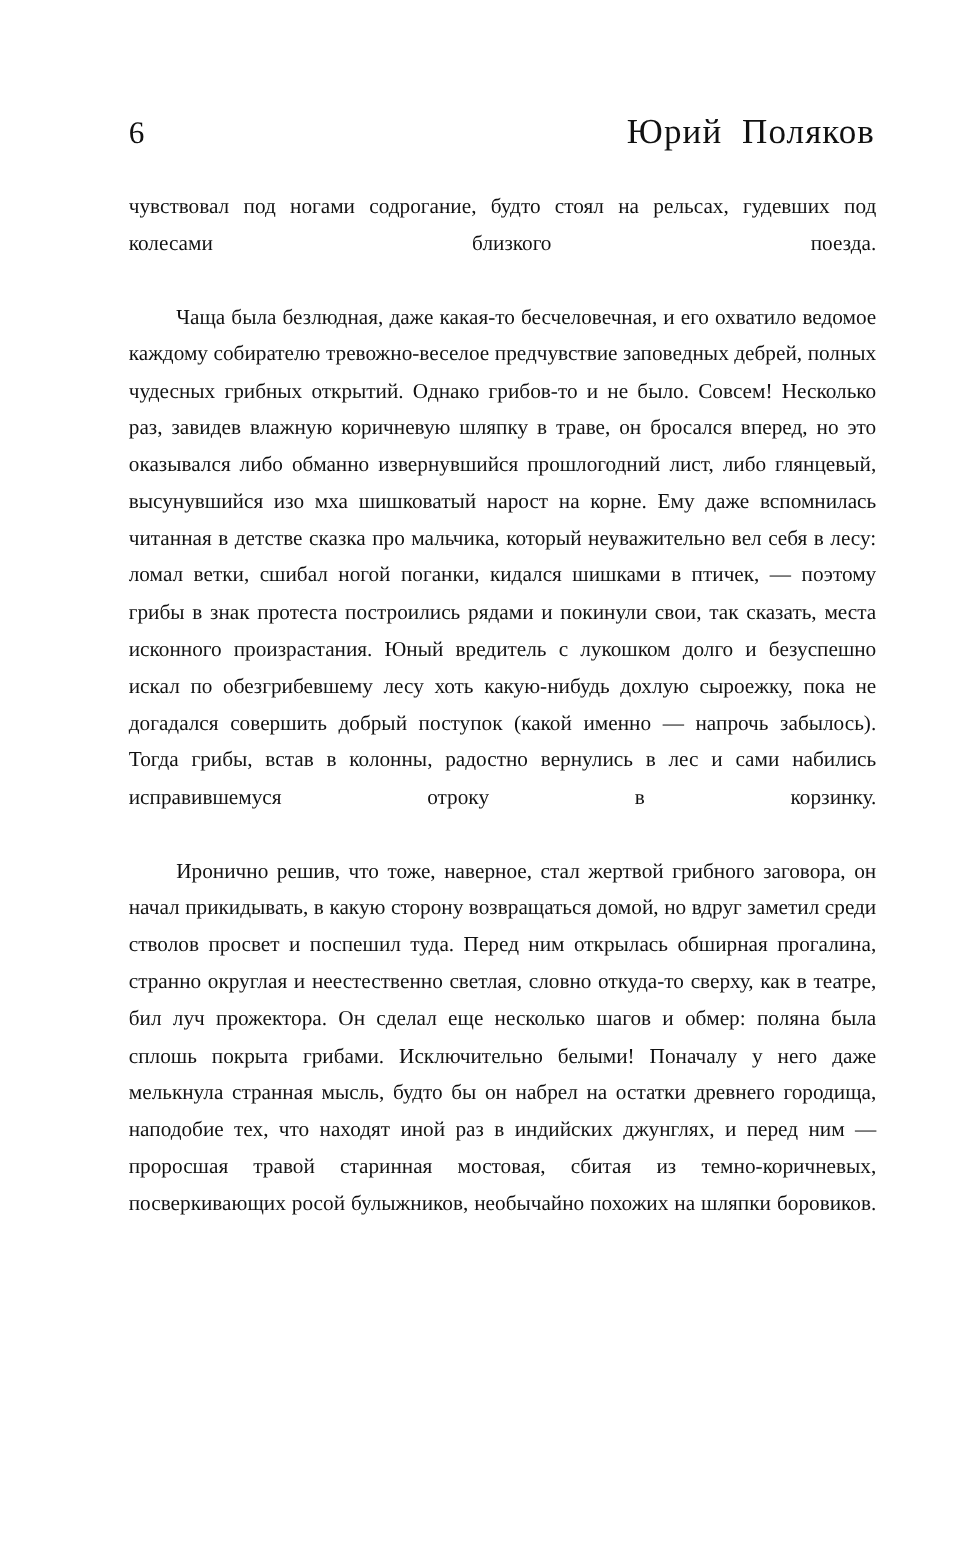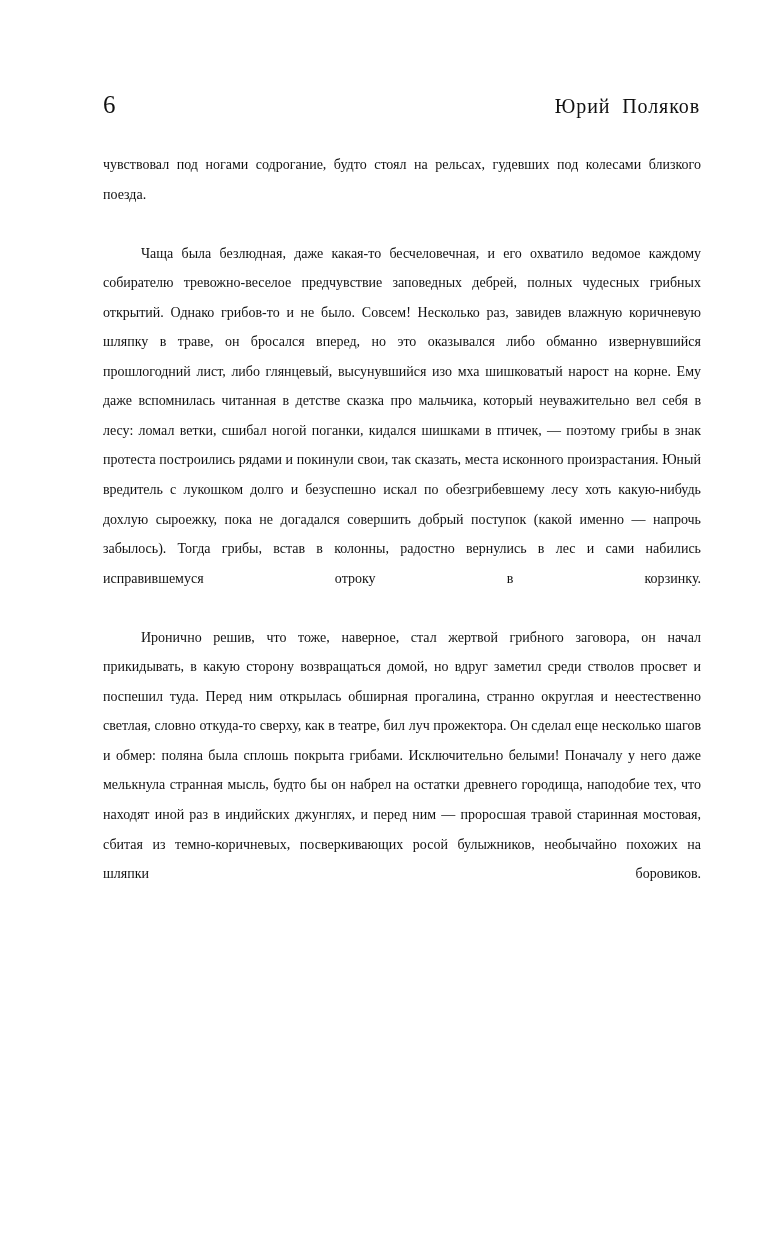--- a/index.html
+++ b/index.html
@@ -40,38 +40,38 @@
   .folio {
     font-family: "Liberation Serif", "DejaVu Serif", serif;
     font-size: 25px;
     line-height: 1;
     color: #111111;
     letter-spacing: 0.2px;
   }
 
   .author-name {
     font-family: "Liberation Serif", "DejaVu Serif", serif;
-    font-size: 20px;
+    font-size: 28px;
     line-height: 1;
     color: #111111;
     letter-spacing: 0.9px;
     white-space: pre;
   }
 
   
   .text-block {
     position: absolute;
     top: 150px;
     left: 103px;
     width: 598px;
   }
 
   .para {
     margin: 0;
-    font-size: 14px;
+    font-size: 17px;
     line-height: 29.55px;
     text-align: justify;
     text-justify: inter-word;
     color: #111111;
     hyphens: manual;
     -webkit-hyphens: manual;
     word-spacing: 0.1px;
   }
 
   .para.indent {

